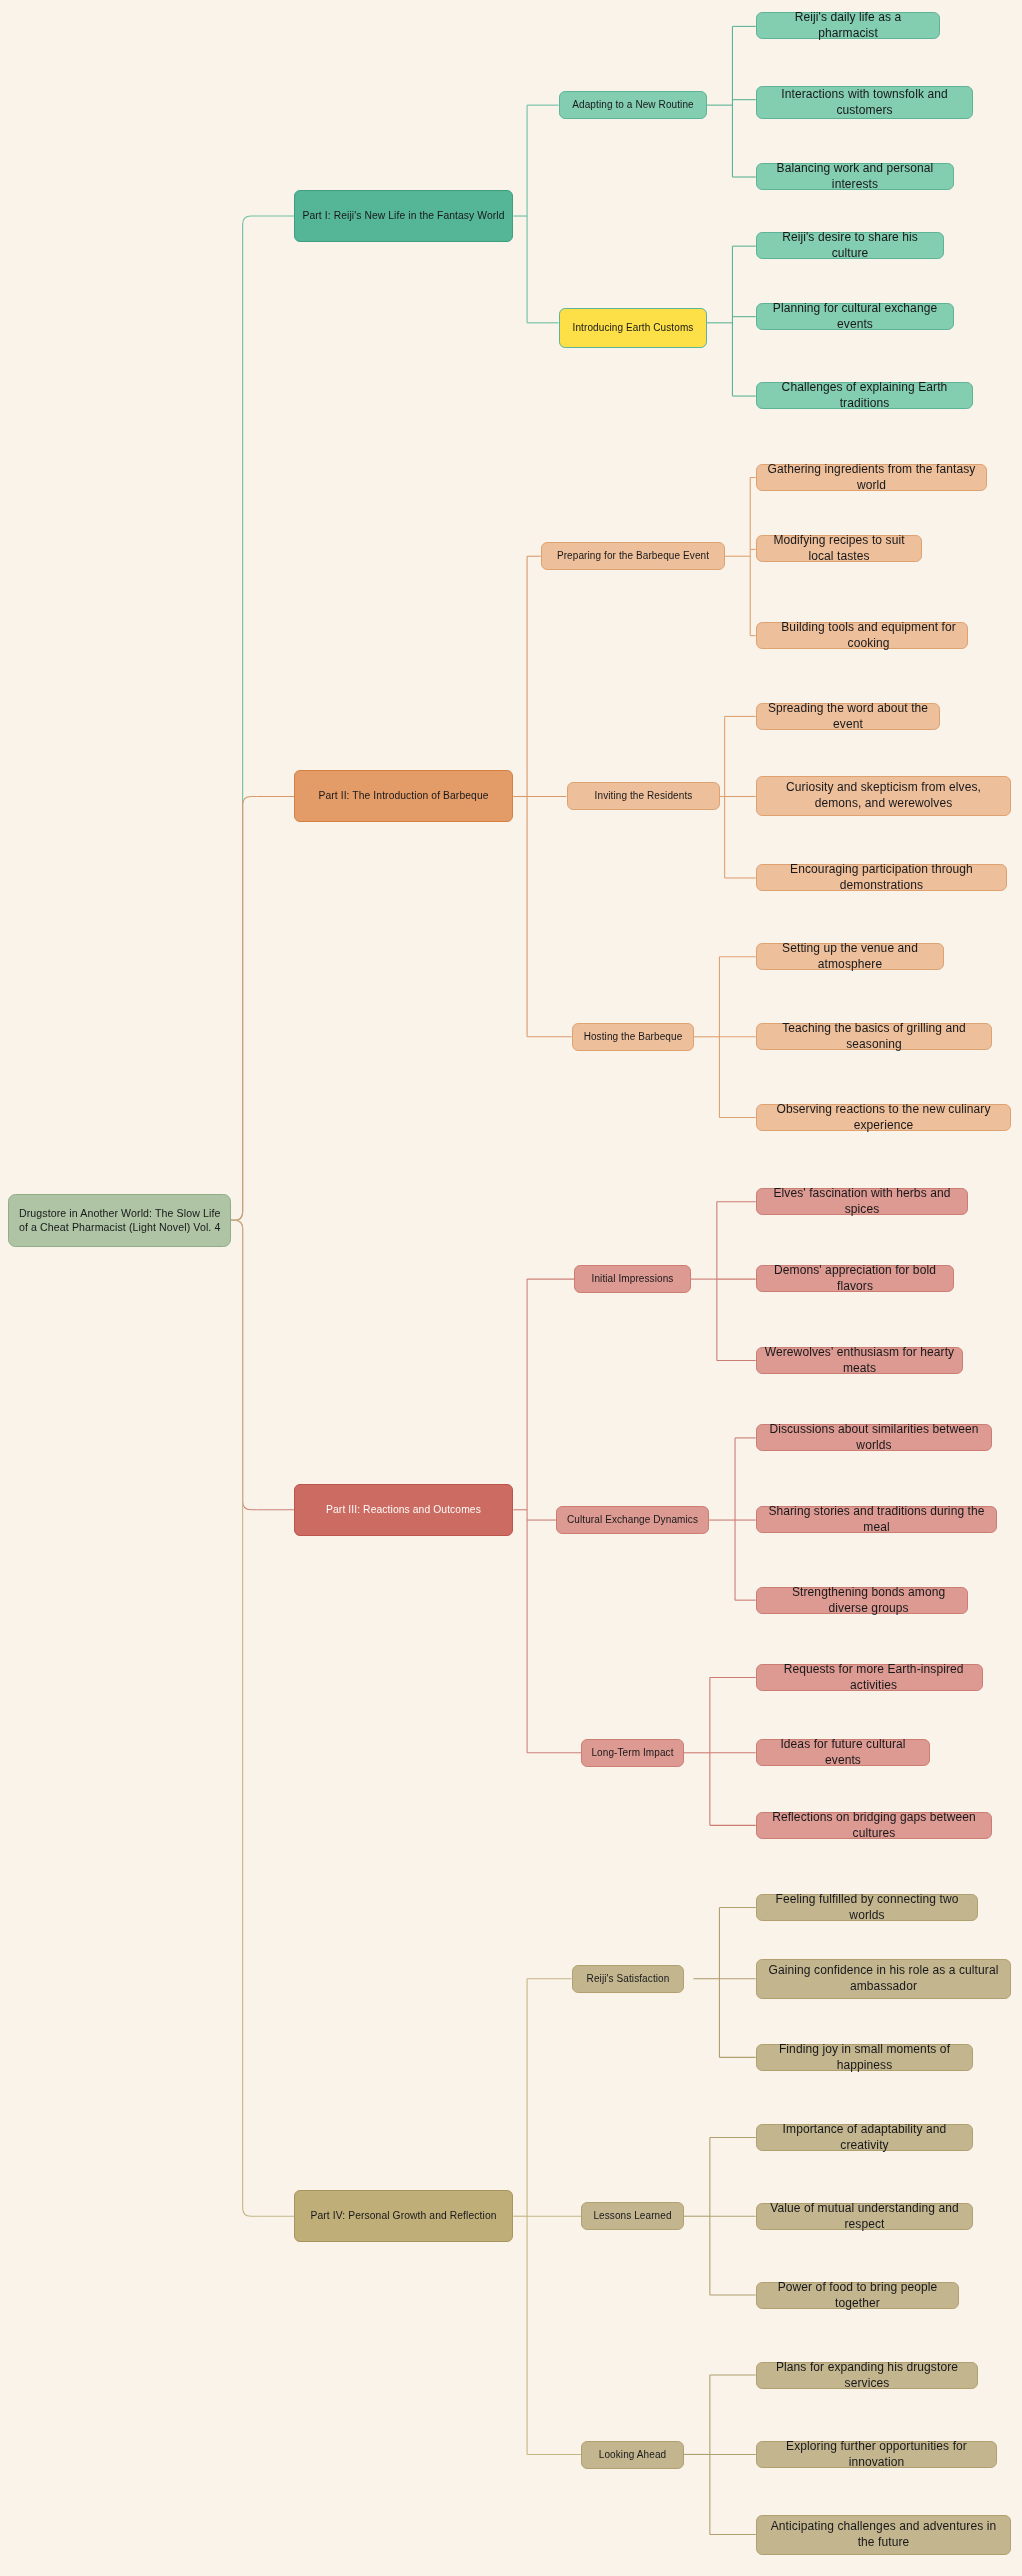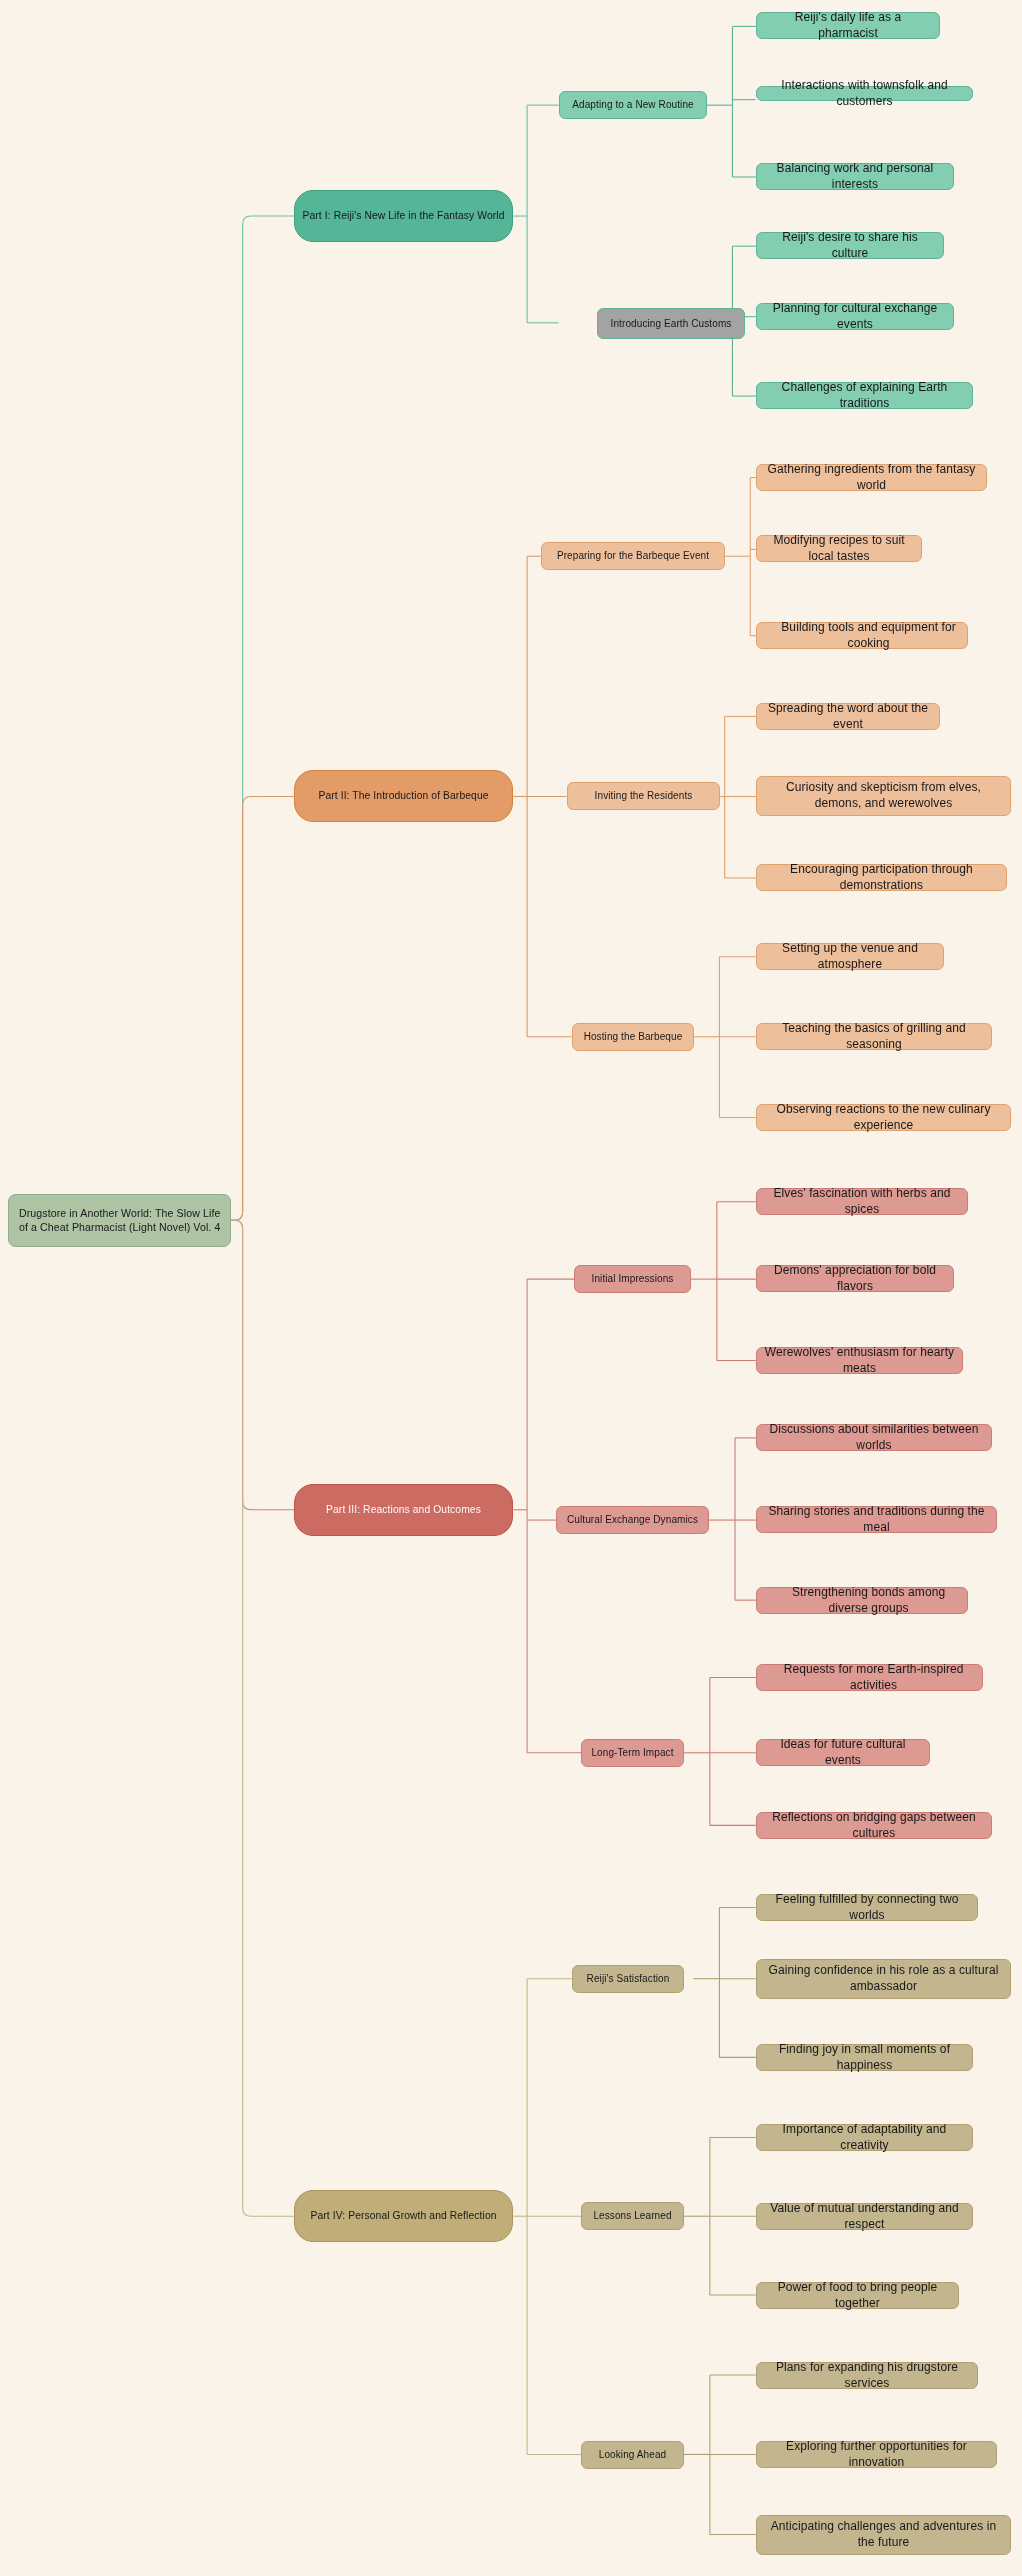--- a/index.html
+++ b/index.html
@@ -31,21 +31,21 @@
     border-radius: 6.2px;
     color: #18181a;
     line-height: 1.32;
     padding: 2.7px 6.8px;
     letter-spacing: 0.1px;
   }
   .root {
     font-size: 10.6px;
     border-radius: 7.5px;
   }
-  .lvl1 { font-size: 10.3px; border-radius: 19px; }
+  .lvl1 { font-size: 10.3px; border-radius: 6px; }
   .lvl2 { font-size: 10px; }
   .lvl3 { font-size: 12px; }
   .white-text { color: #fdfbf8; }
 </style>
 </head>
 <body>
 
 <div id="canvas">
   <svg class="edges" id="edge-layer" viewBox="0 0 1493 3762" width="1022" height="2576">
       <path d="M 337 1782 L 342.48 1782 Q 354.48 1782 354.48 1770 L 354.48 327 Q 354.48 315 366.48 315 L 375 315" fill="none" stroke="#6cbfa4" stroke-width="1.6"></path>
@@ -137,27 +137,27 @@
       </div>
       <div class="node lvl1" style="left: 294px; width: 219px; height: 52px; top: 190px; background: rgb(85, 181, 151); border: 0.7px solid rgb(63, 158, 128);">
         <span>Part I: Reiji's New Life in the Fantasy World</span>
       </div>
       <div class="node lvl2" style="left: 559px; width: 148px; height: 28px; top: 91px; background: rgb(131, 205, 177); border: 0.7px solid rgb(92, 179, 151);">
         <span>Adapting to a New Routine</span>
       </div>
       <div class="node lvl3" style="left: 756px; width: 184px; height: 27px; top: 12.3px; background: rgb(131, 205, 177); border: 0.7px solid rgb(92, 179, 151);">
         <span>Reiji's daily life as a pharmacist</span>
       </div>
-      <div class="node lvl3" style="left: 756px; width: 217px; height: 15px; top: 86px; background: rgb(131, 205, 177); border: 0.7px solid rgb(92, 179, 151);">
+      <div class="node lvl3" style="left: 756px; width: 217px; height: 33px; top: 86px; background: rgb(131, 205, 177); border: 0.7px solid rgb(92, 179, 151);">
         <span>Interactions with townsfolk and customers</span>
       </div>
       <div class="node lvl3" style="left: 756px; width: 198px; height: 27px; top: 163px; background: rgb(131, 205, 177); border: 0.7px solid rgb(92, 179, 151);">
         <span>Balancing work and personal interests</span>
       </div>
-      <div class="node lvl2" style="left: 559px; width: 148px; height: 31px; top: 308px; background: #a3a3a3; border: 0.7px solid rgb(92, 179, 151); margin-left: 38px;">
+      <div class="node lvl2" style="left: 559px; width: 148px; height: 40px; top: 308px; background: #fde047; border: 0.7px solid rgb(92, 179, 151);">
         <span>Introducing Earth Customs</span>
       </div>
       <div class="node lvl3" style="left: 756px; width: 188px; height: 27px; top: 232px; background: rgb(131, 205, 177); border: 0.7px solid rgb(92, 179, 151);">
         <span>Reiji's desire to share his culture</span>
       </div>
       <div class="node lvl3" style="left: 756px; width: 198px; height: 27px; top: 303px; background: rgb(131, 205, 177); border: 0.7px solid rgb(92, 179, 151);">
         <span>Planning for cultural exchange events</span>
       </div>
       <div class="node lvl3" style="left: 756px; width: 217px; height: 27px; top: 382px; background: rgb(131, 205, 177); border: 0.7px solid rgb(92, 179, 151);">
         <span>Challenges of explaining Earth traditions</span>

